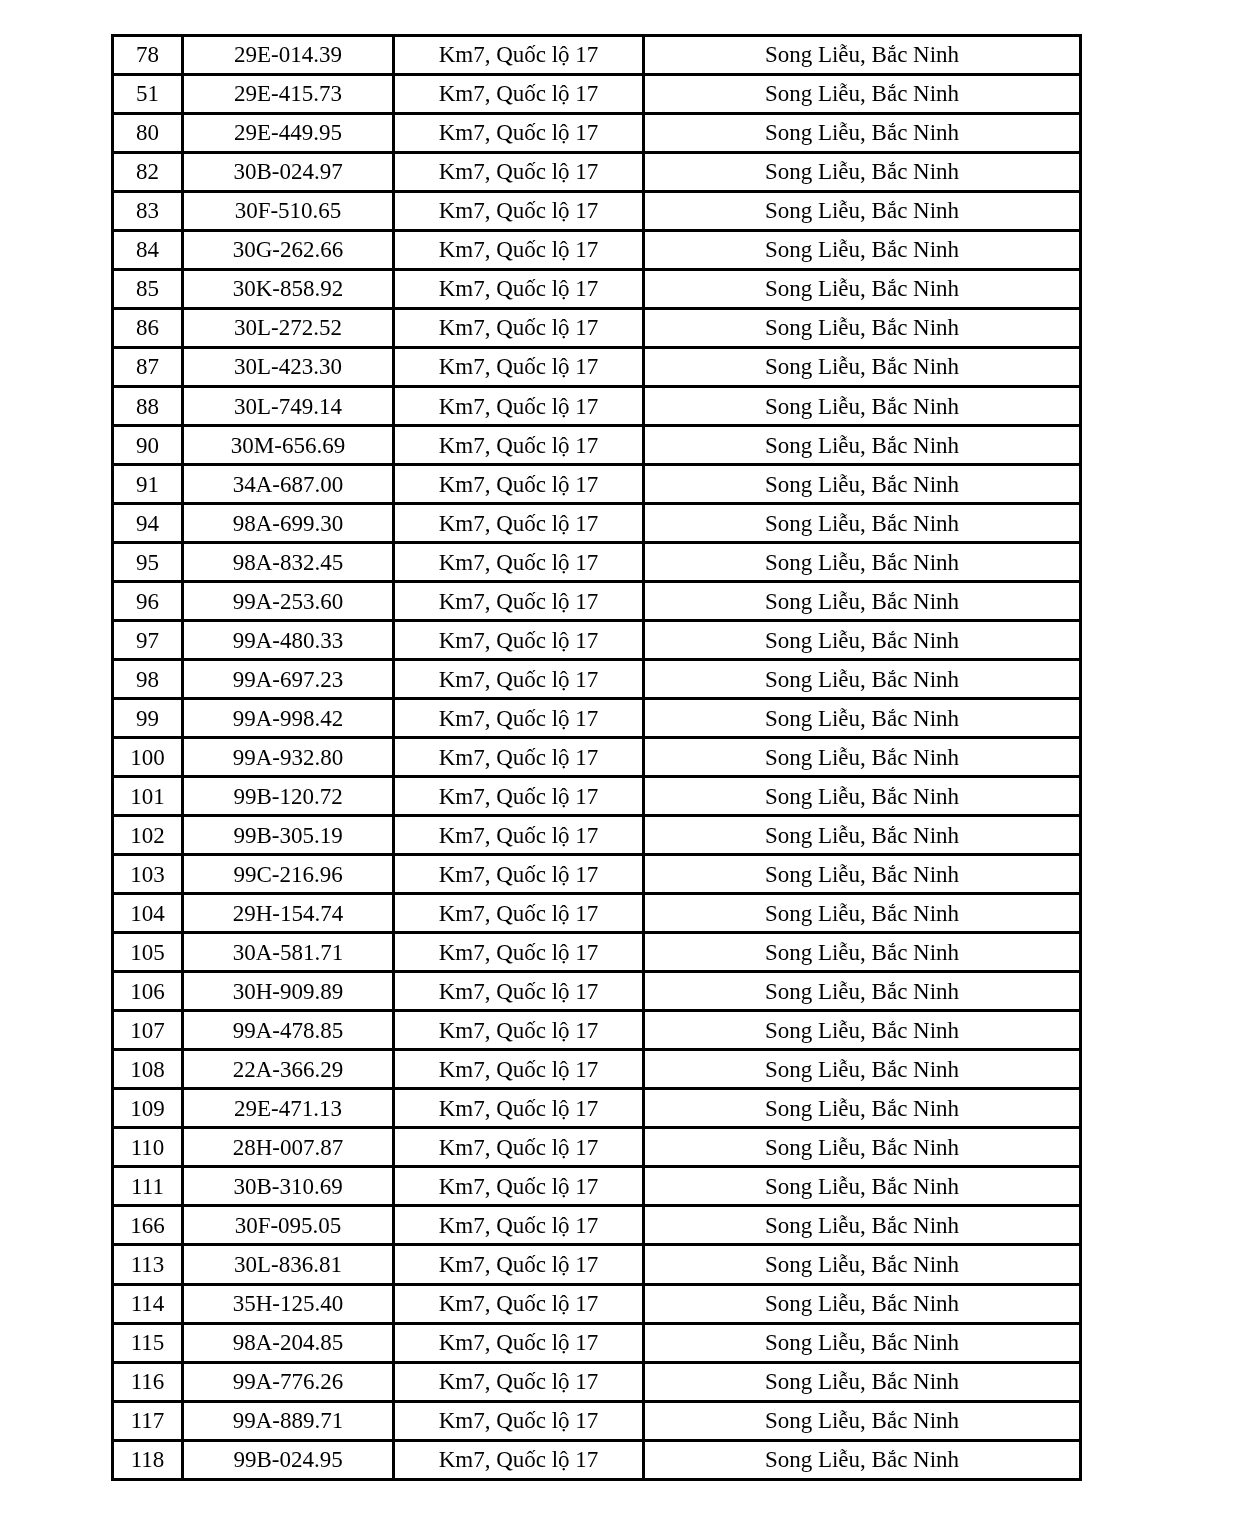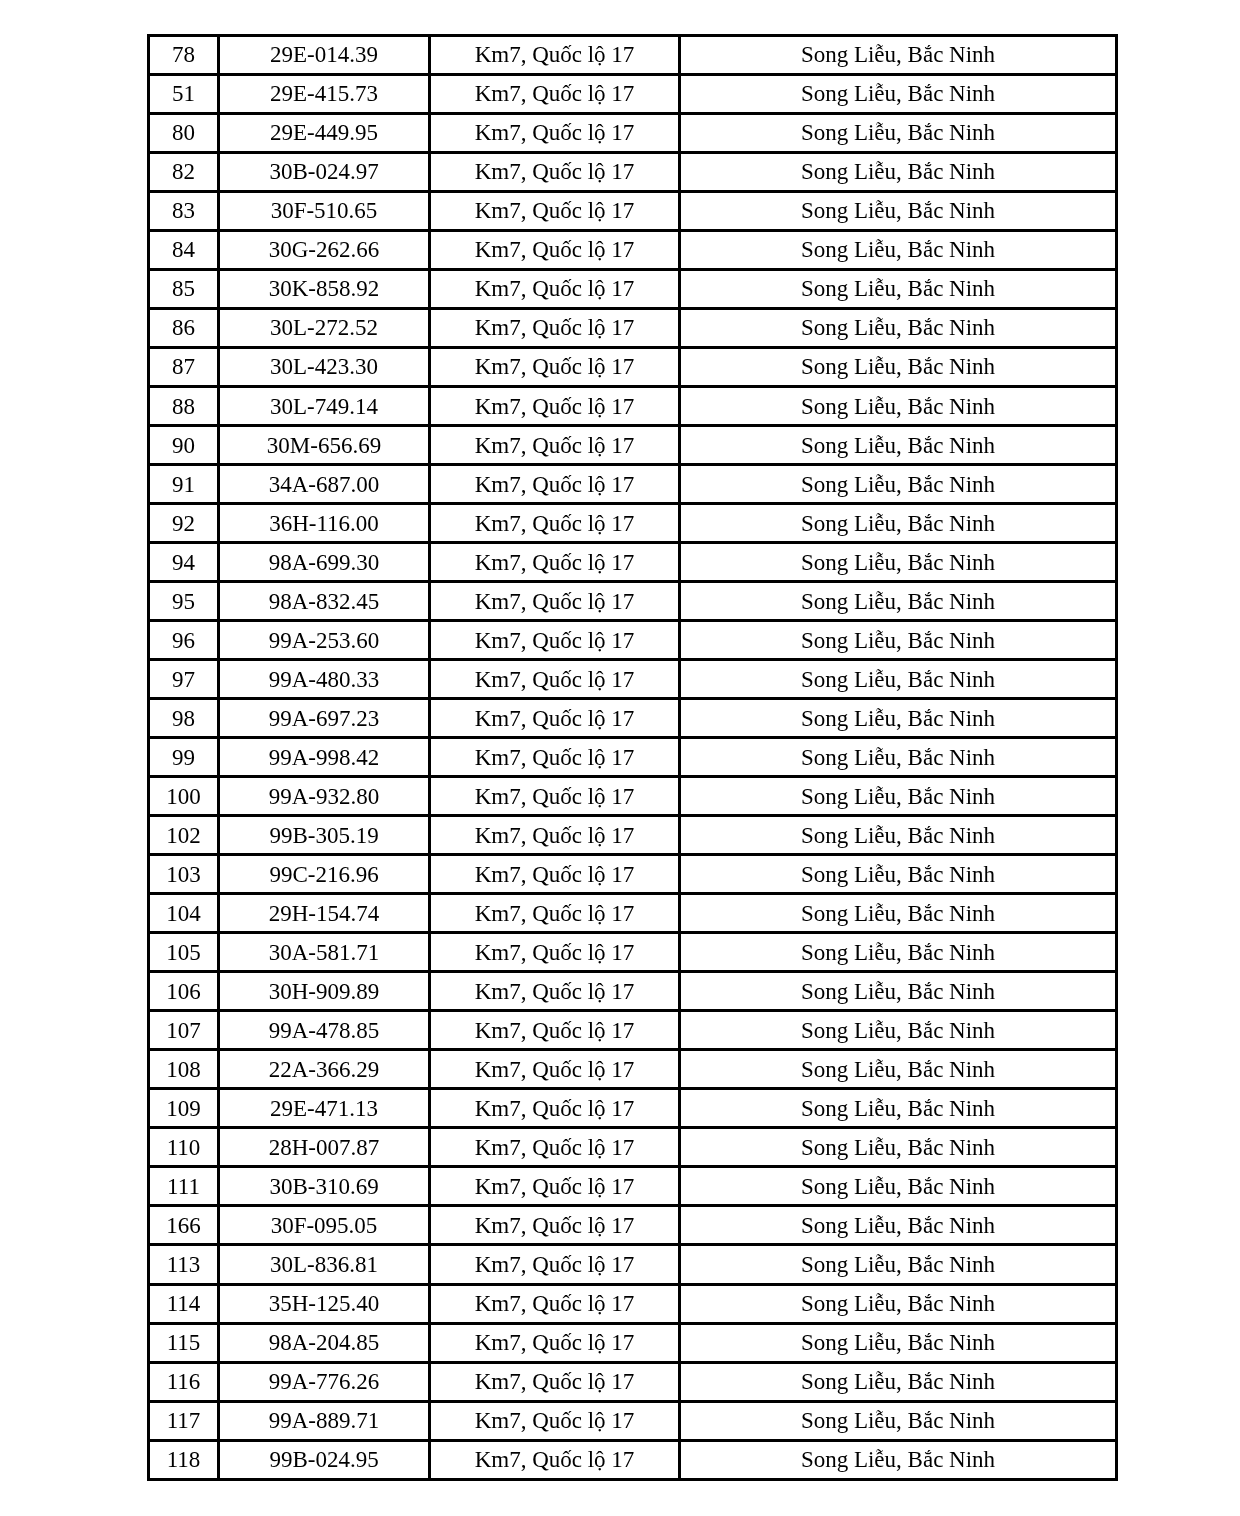--- a/index.html
+++ b/index.html
@@ -17,21 +17,20 @@
     overflow: hidden;
   }
   table.plate-table {
     position: absolute;
     left: 111px;
     top: 34px;
     width: 968px;
     height: 1447px;
     border-collapse: collapse;
     table-layout: fixed;
-    margin-left: 36px;
   }
   table.plate-table td {
     border: 3px solid #000000;
     padding: 0 4px;
     font-size: 23px;
     line-height: 1.1;
     text-align: center;
     vertical-align: middle;
     white-space: nowrap;
     overflow: hidden;
@@ -119,26 +118,20 @@
     <td>Km7, Quốc lộ 17</td>
     <td>Song Liễu, Bắc Ninh</td>
   </tr>
         <tr>
     <td>91</td>
     <td>34A-687.00</td>
     <td>Km7, Quốc lộ 17</td>
     <td>Song Liễu, Bắc Ninh</td>
   </tr>
         <tr>
-    <td>92</td>
-    <td>36H-116.00</td>
-    <td>Km7, Quốc lộ 17</td>
-    <td>Song Liễu, Bắc Ninh</td>
-  </tr>
-        <tr>
     <td>94</td>
     <td>98A-699.30</td>
     <td>Km7, Quốc lộ 17</td>
     <td>Song Liễu, Bắc Ninh</td>
   </tr>
         <tr>
     <td>95</td>
     <td>98A-832.45</td>
     <td>Km7, Quốc lộ 17</td>
     <td>Song Liễu, Bắc Ninh</td>
@@ -163,20 +156,26 @@
   </tr>
         <tr>
     <td>99</td>
     <td>99A-998.42</td>
     <td>Km7, Quốc lộ 17</td>
     <td>Song Liễu, Bắc Ninh</td>
   </tr>
         <tr>
     <td>100</td>
     <td>99A-932.80</td>
+    <td>Km7, Quốc lộ 17</td>
+    <td>Song Liễu, Bắc Ninh</td>
+  </tr>
+        <tr>
+    <td>101</td>
+    <td>99B-120.72</td>
     <td>Km7, Quốc lộ 17</td>
     <td>Song Liễu, Bắc Ninh</td>
   </tr>
         <tr>
     <td>102</td>
     <td>99B-305.19</td>
     <td>Km7, Quốc lộ 17</td>
     <td>Song Liễu, Bắc Ninh</td>
   </tr>
         <tr>

